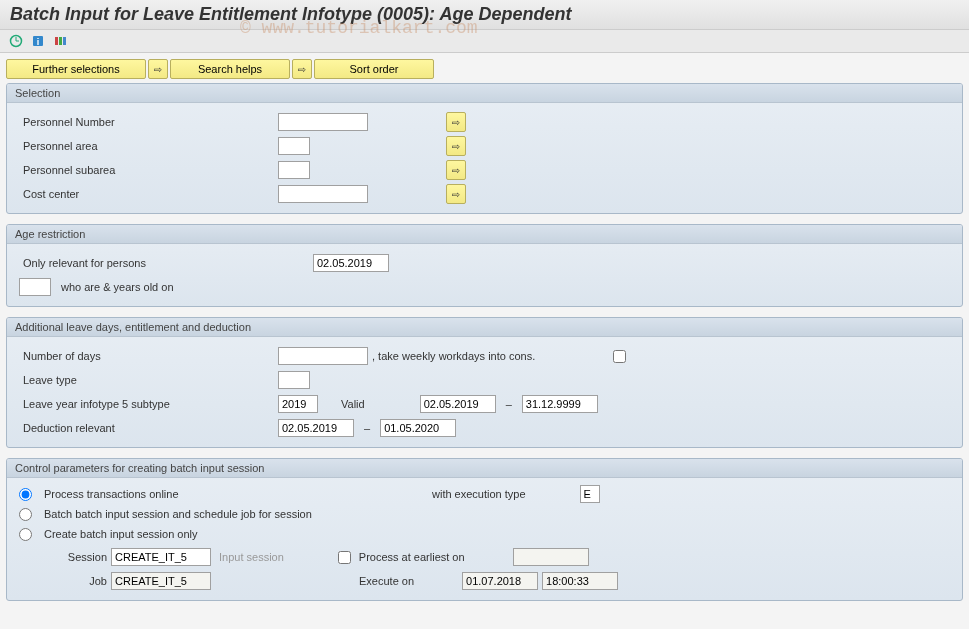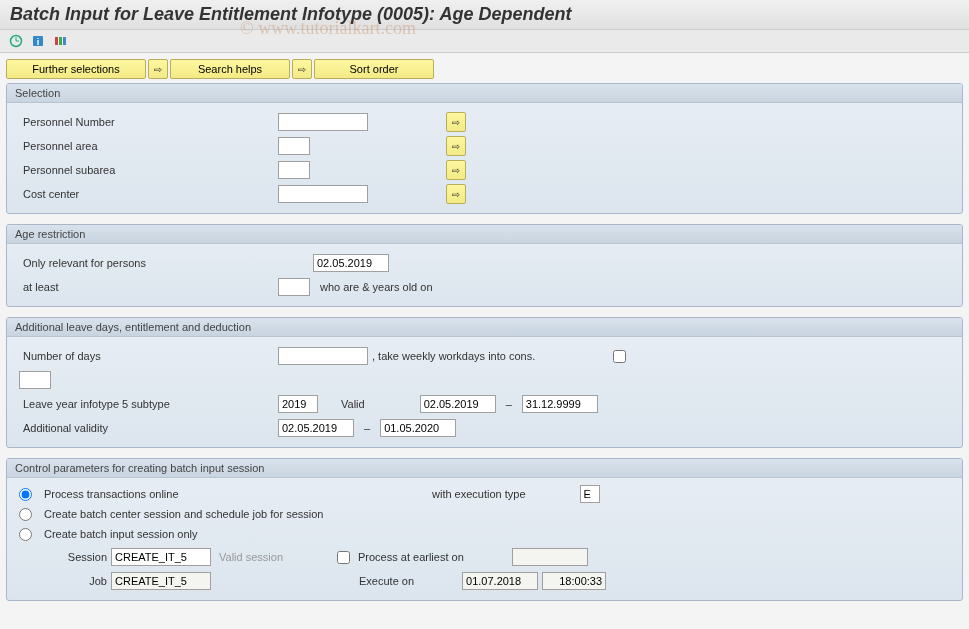--- a/index.html
+++ b/index.html
@@ -21,21 +21,21 @@
       font-weight: bold;
       font-style: italic;
       color: #333;
     }
     .watermark {
       position: absolute;
       top: 18px;
       left: 240px;
       color: rgba(200,140,100,0.4);
       font-size: 18px;
-      font-family: Liberation Serif, serif;
+      font-family: Liberation Mono, monospace;
       pointer-events: none;
     }
     .toolbar {
       background: #eaeaea;
       border-bottom: 1px solid #ccc;
       padding: 3px 8px;
       display: flex;
       gap: 6px;
       align-items: center;
     }
@@ -99,21 +99,21 @@
       border: 1px solid #a0a0a0;
       height: 18px;
       padding: 1px 3px;
       font-size: 11px;
       font-family: inherit;
     }
     .sap-input.w1 { width: 90px; }
     .sap-input.w2 { width: 32px; }
     .sap-input.w3 { width: 40px; }
     .sap-input.w4 { width: 76px; }
-    .sap-input.w5 { width: 64px; text-align: right; }
+    .sap-input.w5 { width: 76px; }
     .sap-input.w6 { width: 20px; }
     .sap-input:read-only { background: #f4f4f0; }
     .spacer { display:inline-block; }
     input[type="radio"], input[type="checkbox"] { margin: 0 4px 0 0; }
     .radio-row { display:flex; align-items:center; height: 20px; gap: 8px; }
     .disabled-text { color: #999; }
   </style>
 </head>
 <body>
 
@@ -189,80 +189,80 @@
   </div>
 
   <div class="panel">
     <div class="panel-title">Age restriction</div>
     <div class="panel-body">
       <div class="row">
         <span class="label" style="width:290px">Only relevant for persons</span>
         <input class="sap-input w4" value="02.05.2019" style="">
       </div>
       <div class="row">
-        <span class="label" style="width:255px">  at least</span>
         <input class="sap-input w2" style="">
         <span style="margin-left:6px">who are &amp; years old on</span>
       </div>
     </div>
   </div>
 
   <div class="panel">
     <div class="panel-title">Additional leave days, entitlement and deduction</div>
     <div class="panel-body">
       <div class="row">
         <span class="label">Number of days</span>
         <input class="sap-input w1" style="">
         <span>, take weekly workdays into cons.</span>
         <span class="spacer" style="width:70px"></span>
         <input type="checkbox" style="">
       </div>
       <div class="row">
+        <span class="label">Leave type</span>
         <input class="sap-input w2" style="">
       </div>
       <div class="row">
         <span class="label">Leave year infotype 5 subtype</span>
         <input class="sap-input w3" value="2019" style="">
         <span style="margin:0 19px">Valid</span>
         <span class="spacer" style="width:28px"></span>
         <input class="sap-input w4" value="02.05.2019" style="">
         <span style="margin:0 6px">–</span>
         <input class="sap-input w4" value="31.12.9999" style="">
       </div>
       <div class="row">
-        <span class="label">Additional validity</span>
+        <span class="label">Deduction relevant</span>
         <input class="sap-input w4" value="02.05.2019" style="">
         <span style="margin:0 6px">–</span>
         <input class="sap-input w4" value="01.05.2020" style="">
       </div>
     </div>
   </div>
 
   <div class="panel">
     <div class="panel-title">Control parameters for creating batch input session</div>
     <div class="panel-body">
       <div class="radio-row">
         <input type="radio" name="ctrl" checked="" style="">
         <span style="width:380px;display:inline-block">Process transactions online</span>
         <span style="margin-right:10px">with execution type</span>
         <span class="spacer" style="width:28px"></span>
         <input class="sap-input w6" value="E" style="">
       </div>
       <div class="radio-row">
         <input type="radio" name="ctrl" style="">
-        <span>Create batch center session and schedule job for session</span>
+        <span>Batch batch input session and schedule job for session</span>
       </div>
       <div class="radio-row">
         <input type="radio" name="ctrl" style="">
         <span>Create batch input session only</span>
       </div>
       <div class="row" style="padding-left:18px">
         <span class="label-short">Session</span>
         <input class="sap-input" style="width: 100px;" value="CREATE_IT_5">
-        <span class="disabled-text" style="margin:0 10px 0 4px">Valid session</span>
+        <span class="disabled-text" style="margin:0 10px 0 4px">Input session</span>
         <span class="spacer" style="width:36px"></span>
         <input type="checkbox" style="">
         <span>Process at earliest on</span>
         <span class="spacer" style="width:40px"></span>
         <input class="sap-input w4" readonly="" style="">
       </div>
       <div class="row" style="padding-left:18px">
         <span class="label-short">Job</span>
         <input class="sap-input" style="width: 100px;" readonly="" value="CREATE_IT_5">
         <span class="spacer" style="width:140px"></span>

